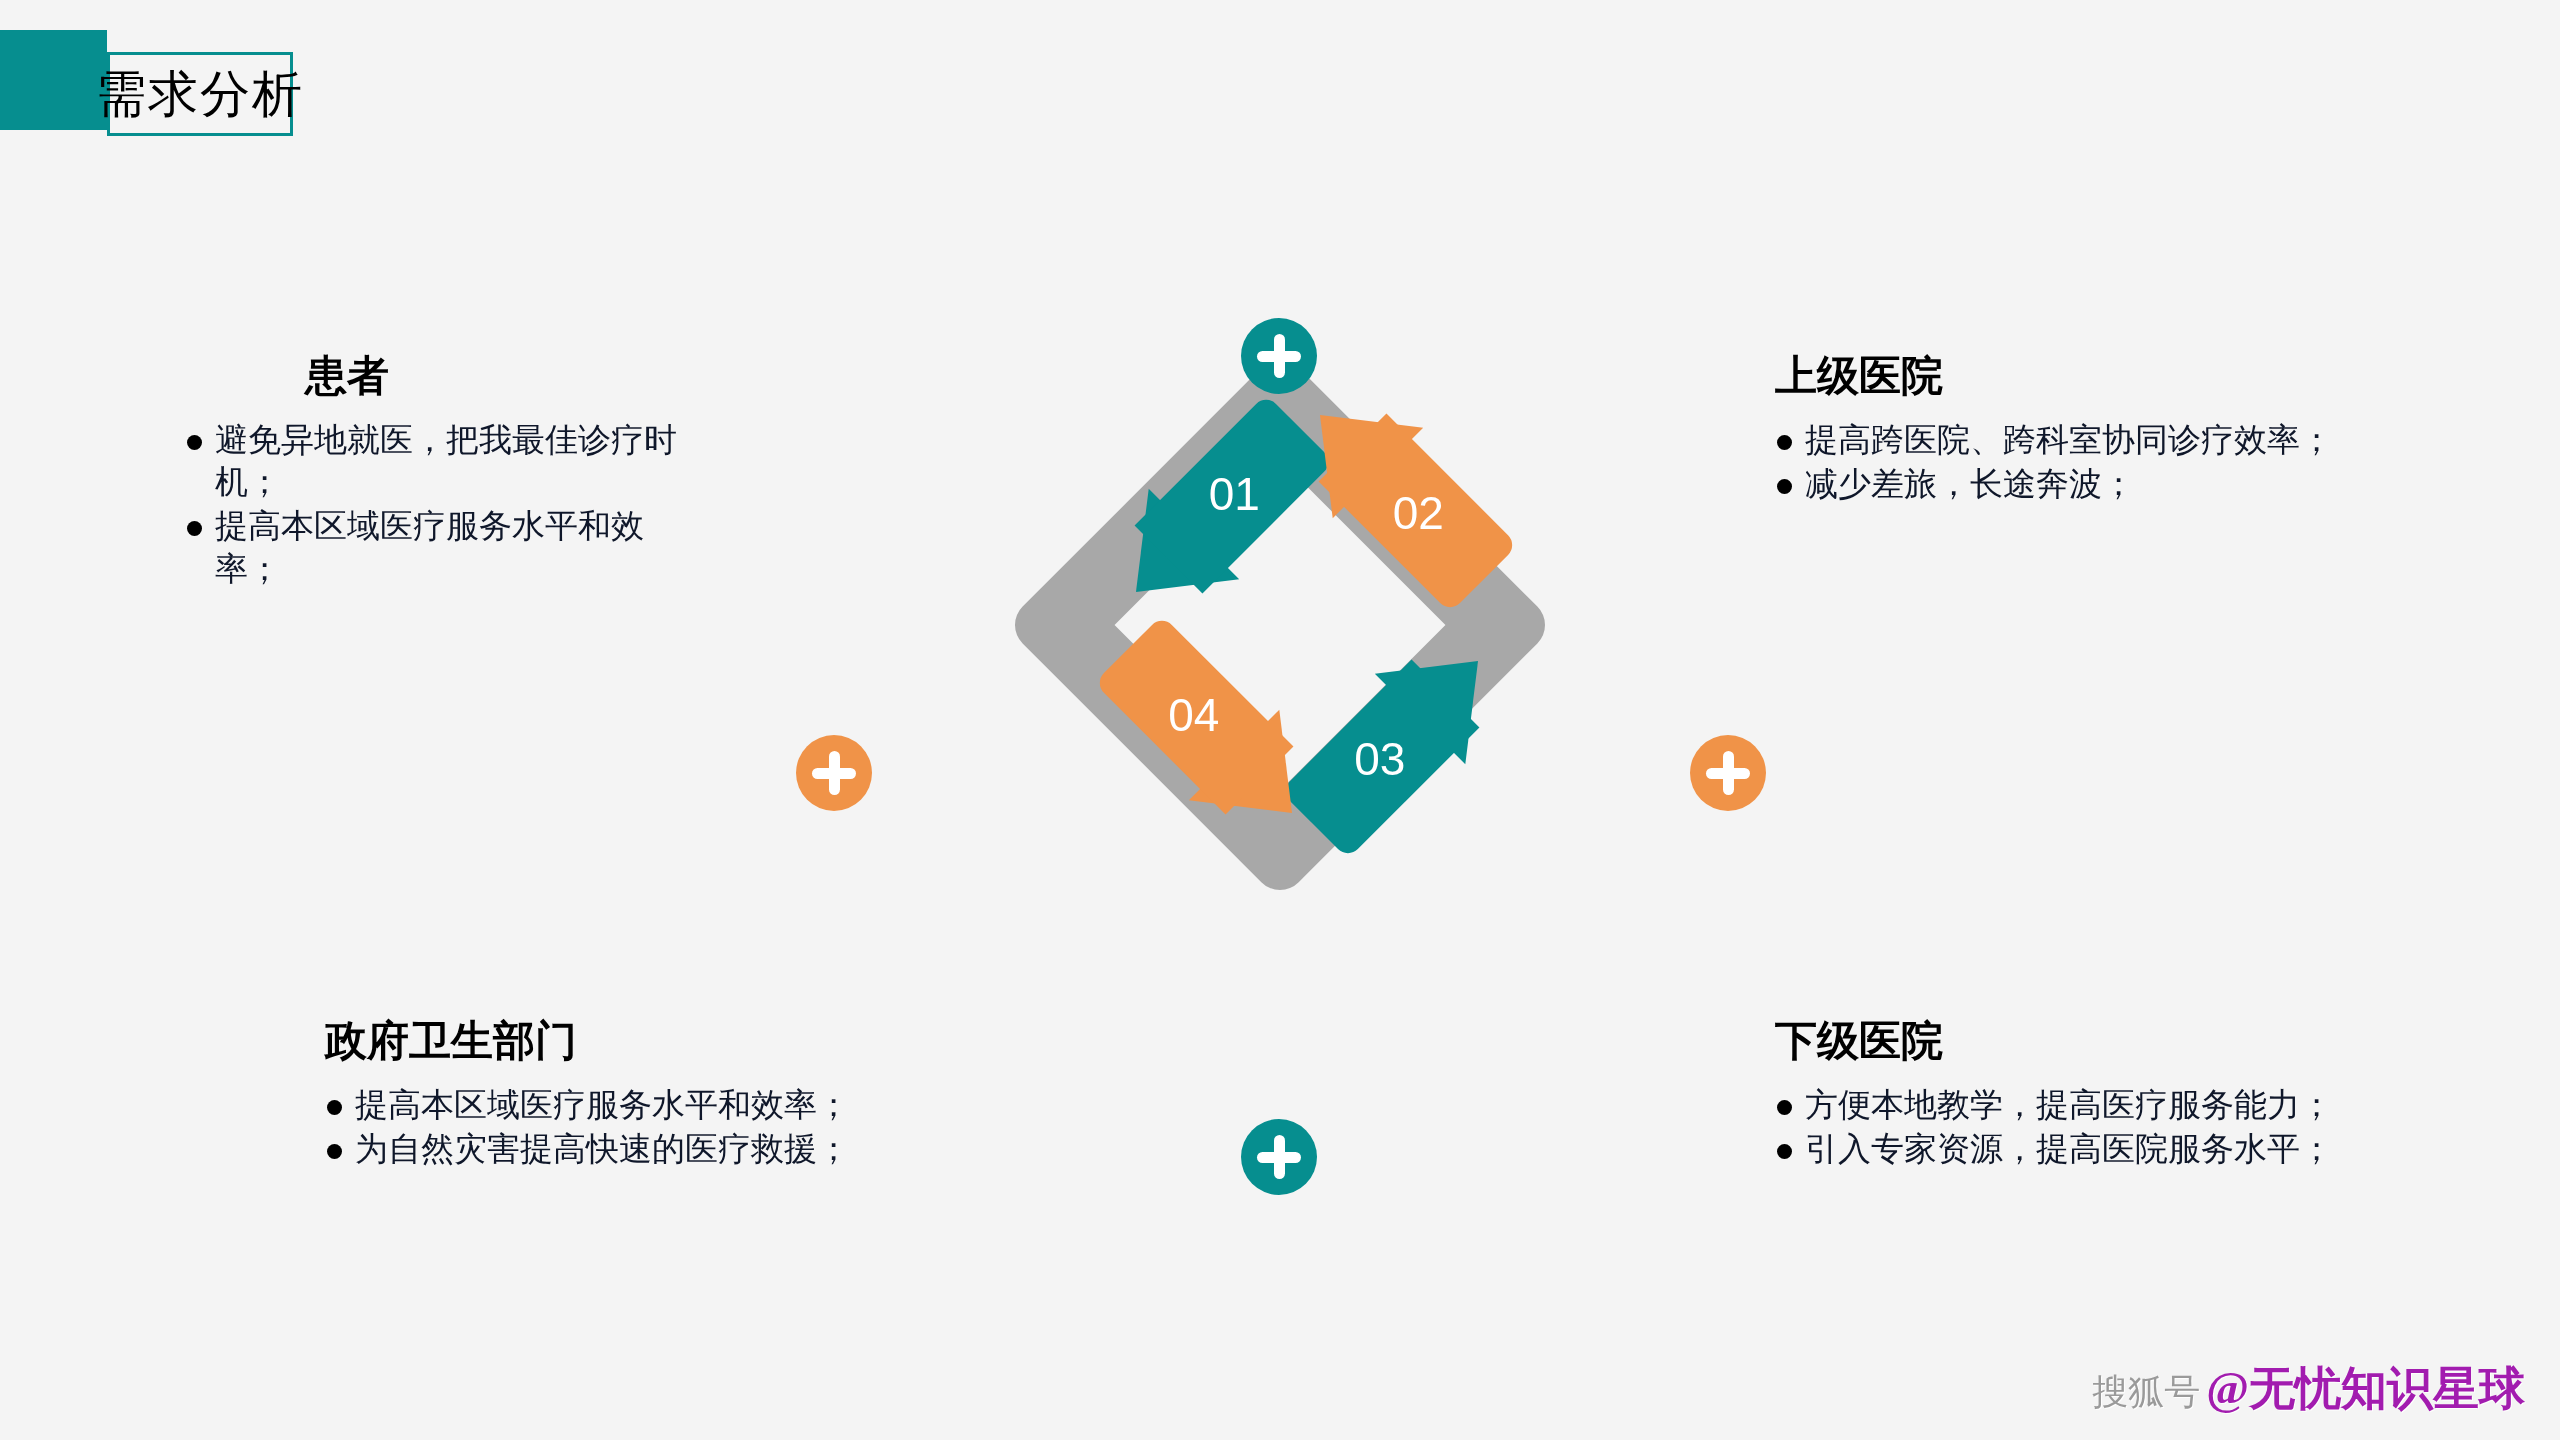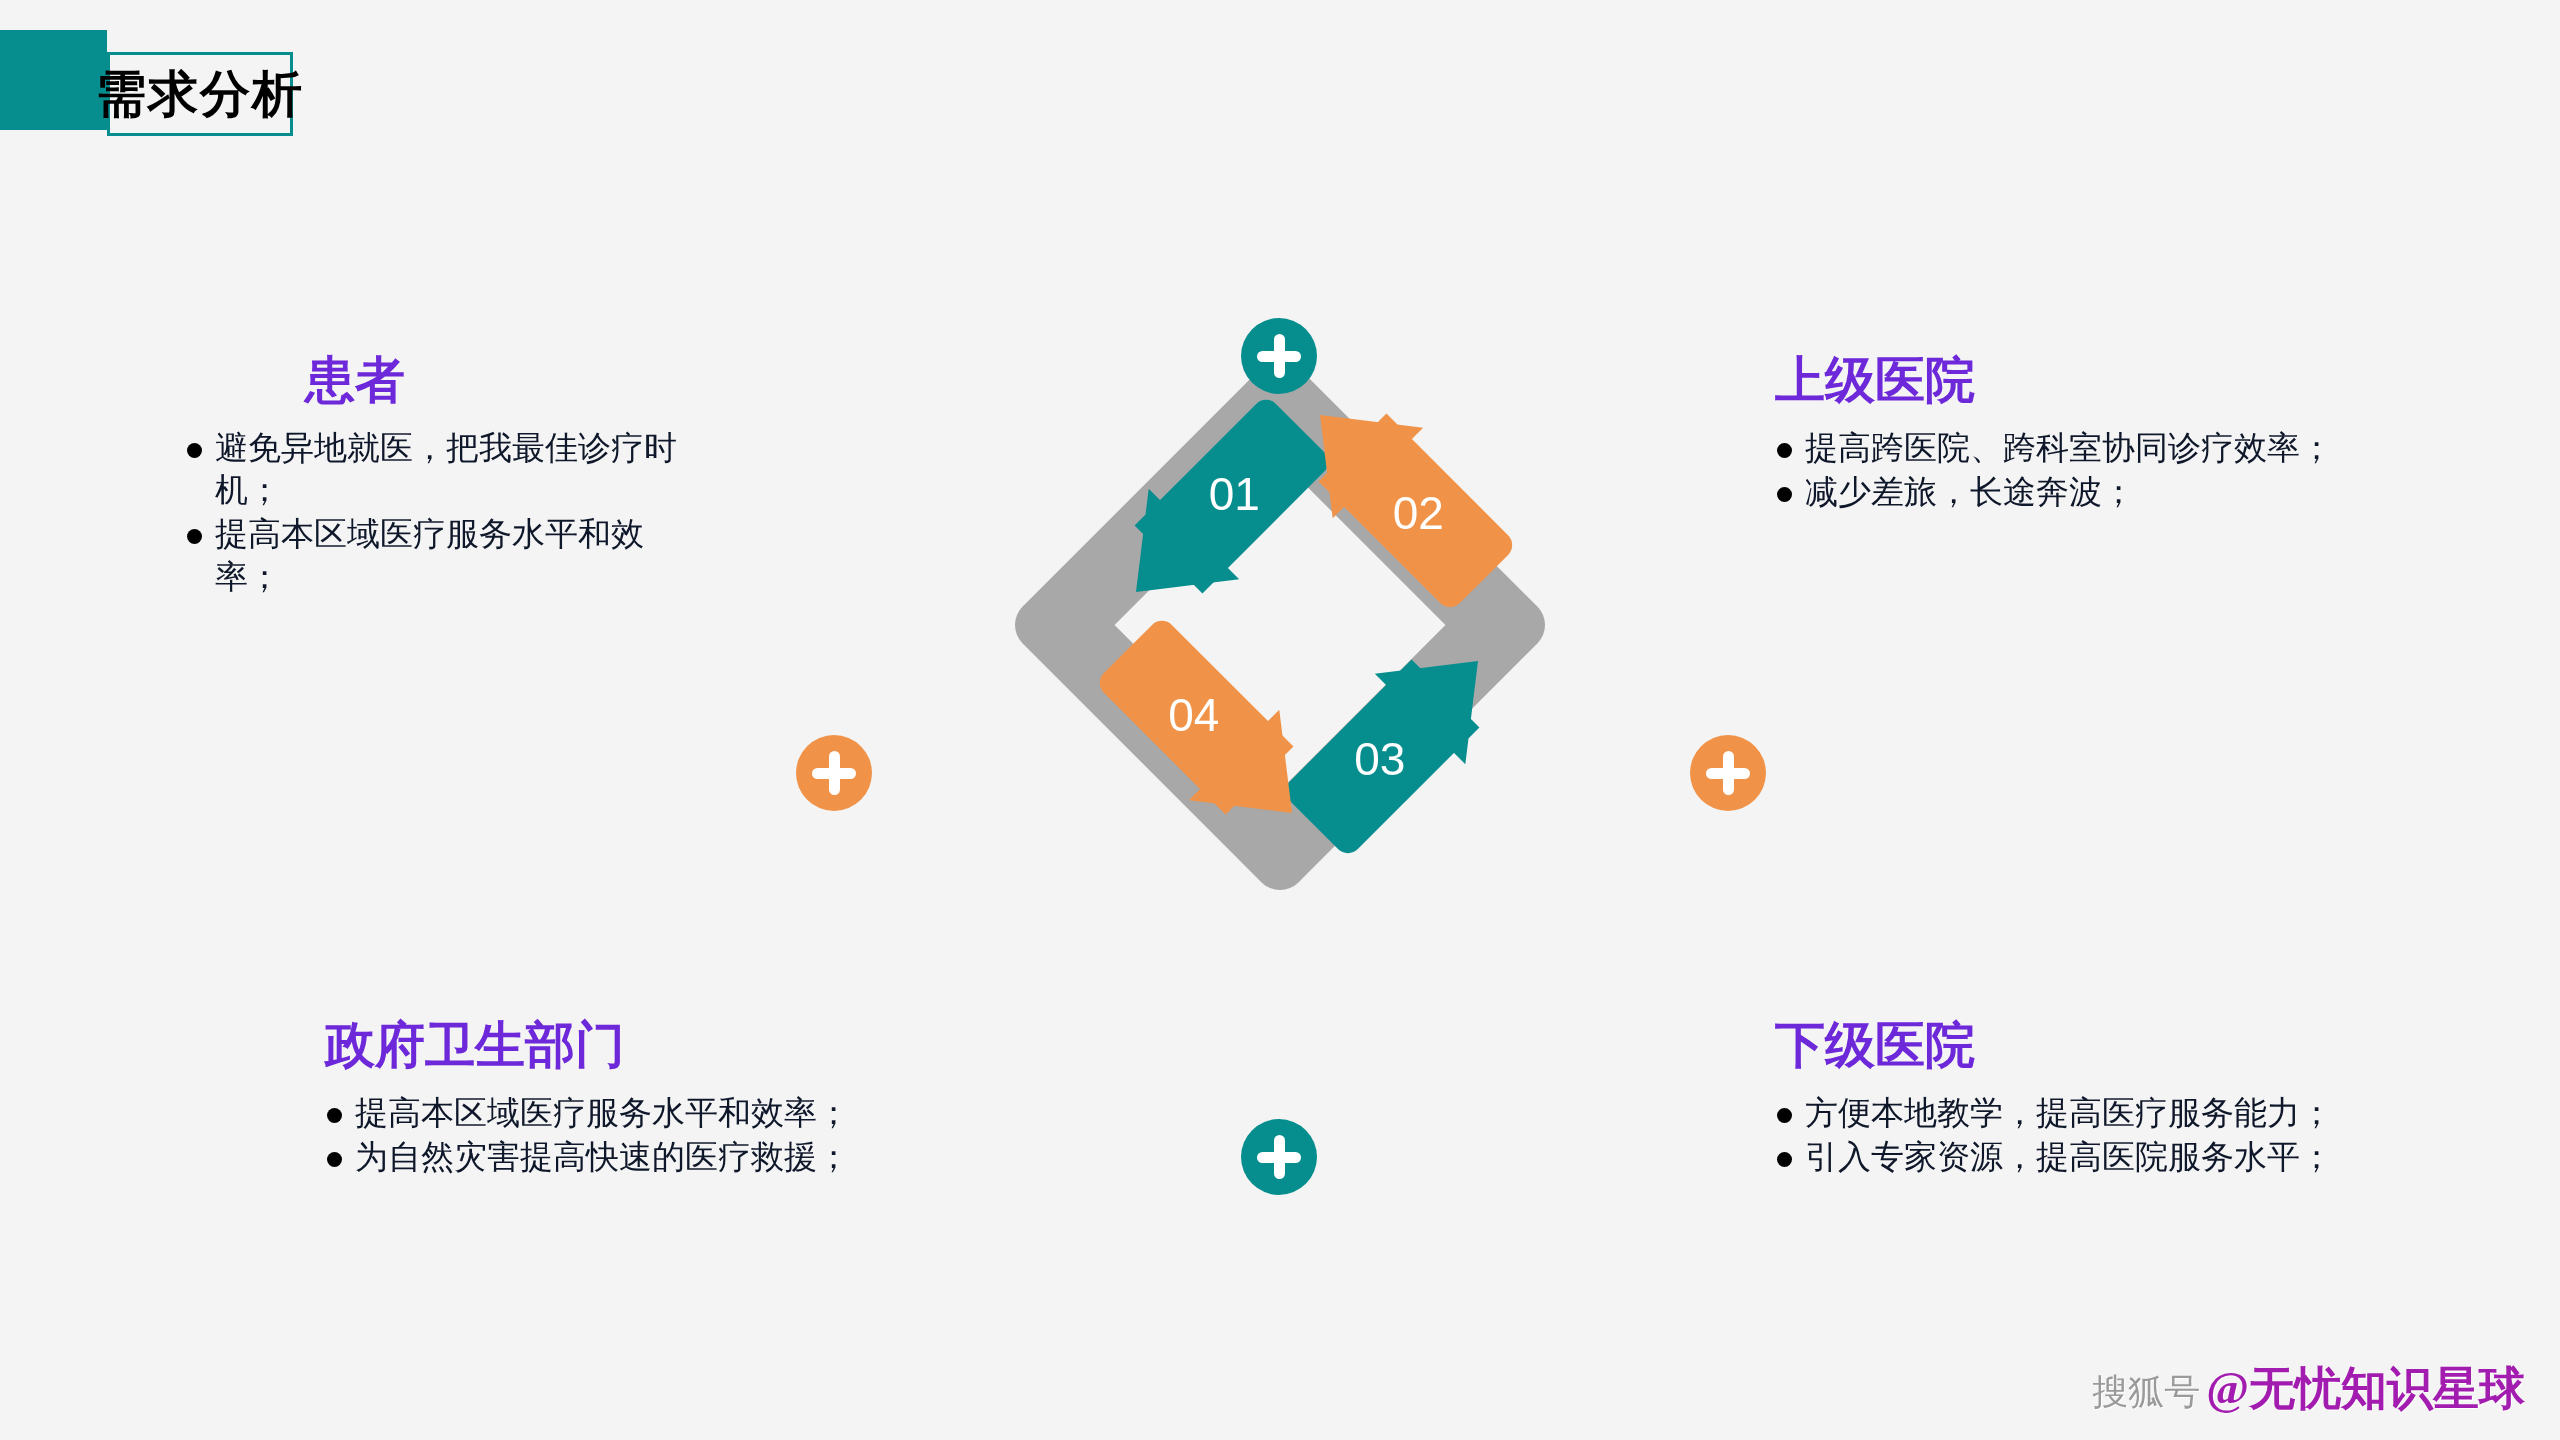--- a/index.html
+++ b/index.html
@@ -13,29 +13,29 @@
   .slide{position:absolute;inset:0;background:#f4f4f4;}
 
   
   .title-block{position:absolute;left:0;top:30px;width:107px;height:100px;background:#068e8f;}
   .title-frame{
     position:absolute;left:107px;top:52px;width:180px;height:78px;
     border:3px solid #068e8f;background:#f4f4f4;
     display:flex;align-items:center;justify-content:center;
   }
   .title-text{
-    font-size:50px;font-weight:bold;color:#000;letter-spacing:2px;
+    font-size:50px;font-weight:normal;color:#000;letter-spacing:2px;
     white-space:nowrap;line-height:1;
   }
 
   
   .block{position:absolute;}
   .block h3{
     margin:0 0 22px 0;
-    font-size:50px;font-weight:bold;color:#6d28d9;
+    font-size:42px;font-weight:bold;color:#000000;
     line-height:1;white-space:nowrap;
   }
   .bullets{margin:0;padding:0;list-style:none;}
   .bullets li{
     position:relative;padding-left:30px;
     font-size:33px;line-height:1.28;color:#0f172a;
     margin-bottom:2px;
   }
   .bullets li::before{
     content:"";position:absolute;left:2px;top:16px;

